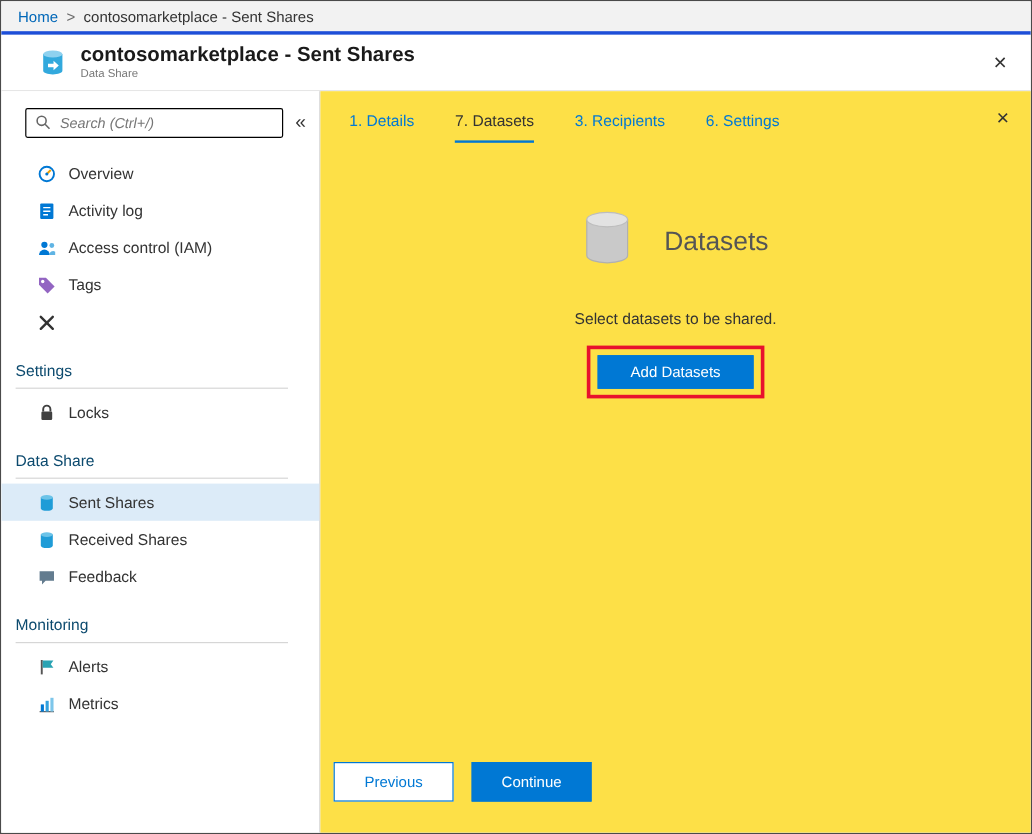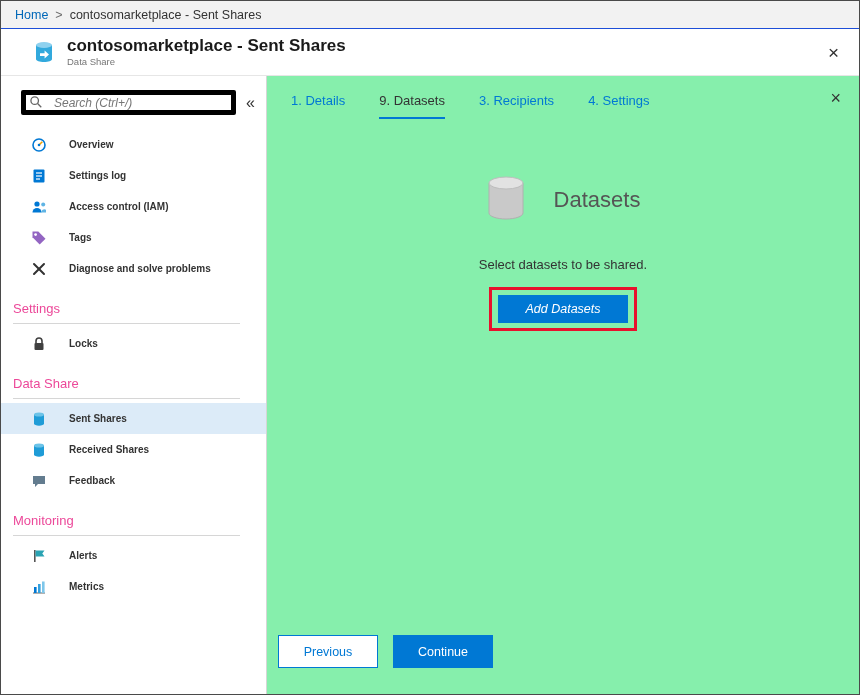--- a/index.html
+++ b/index.html
@@ -1,21 +1,21 @@
 <!DOCTYPE html>
 <html><head>
 <meta charset="utf-8">
 <style>
   * { box-sizing: border-box; margin: 0; padding: 0; }
   html,body { background:#fff; }
   body { font-family: "Liberation Sans", sans-serif; width:860px; height:695px; }
   .window { width:860px; height:695px; border:1px solid #4a4a4a; background:#fff; display:flex; flex-direction:column; overflow:hidden; }
 
   
-  .breadcrumb-bar { height:28px; flex:0 0 28px; background:#f2f2f2; border-bottom:1px solid #1d4ed8;
+  .breadcrumb-bar { height:28px; flex:0 0 28px; background:#f2f2f2; border-bottom:3px solid #1d4ed8;
     display:flex; align-items:center; gap:7px; padding:0 14px; font-size:12.5px; }
   .bc-home { color:#0067b8; cursor:pointer; }
   .bc-sep { color:#6b6b6b; }
   .bc-current { color:#333; }
 
   
   .header { height:47px; flex:0 0 47px; display:flex; align-items:center; padding:0 16px 0 30px;
     border-bottom:1px solid #e6e6e6; background:#fff; }
   .header-icon { display:flex; margin-right:10px; }
   .header-text { display:flex; flex-direction:column; line-height:1.15; }
@@ -23,49 +23,49 @@
   .header-subtitle { font-size:9.5px; color:#767676; margin-top:1px; }
   .header-close { margin-left:auto; font-size:19px; color:#333; cursor:pointer; padding:0 4px; line-height:1; }
 
   
   .body-row { flex:1; display:flex; min-height:0; }
 
   
   .sidebar { width:266px; flex:0 0 266px; border-right:1px solid #d6d6d6; padding-top:14px; overflow:hidden; background:#fff; }
   .search-row { display:flex; align-items:center; padding:0 8px 0 20px; gap:7px; }
   .search-wrap { position:relative; flex:1; }
-  .search-input { width:100%; height:25px; border:5px solid #000000; border-radius:2px; font-size:12px;
+  .search-input { width:100%; height:25px; border:1px solid #000000; border-radius:2px; font-size:12px;
     padding:0 8px 0 28px; color:#333; font-family:"Liberation Sans",sans-serif; outline:none; background:#fff; }
   .search-input::placeholder { font-style:italic; color:#767676; }
   .search-glyph { position:absolute; left:8px; top:5px; }
   .collapse { font-size:16px; color:#333; cursor:pointer; padding:0 3px; }
 
   .nav { margin-top:14px; }
-  .nav-item { display:flex; align-items:center; gap:22px; height:31px; padding:0 12px 0 30px;
-    font-size:10px; color:#333; cursor:pointer;font-weight:bold; }
+  .nav-item { display:flex; align-items:center; gap:10px; height:31px; padding:0 12px 0 30px;
+    font-size:13px; color:#333; cursor:pointer; }
   .nav-item.selected { background:#dcebf8; }
   .nav-icon { width:16px; height:16px; display:flex; align-items:center; justify-content:center; flex:0 0 16px; }
-  .nav-group-title { font-size:13px; color:#ec4899; padding:17px 0 7px 12px; margin:0 26px 4px 12px;
+  .nav-group-title { font-size:13px; color:#0c4a6e; padding:17px 0 7px 12px; margin:0 26px 4px 12px;
     border-bottom:1px solid #d6d6d6; padding-left:0; }
 
   
-  .main { flex:1; display:flex; flex-direction:column; position:relative; background:#86efac; min-width:0; }
+  .main { flex:1; display:flex; flex-direction:column; position:relative; background:#fde047; min-width:0; }
   .tabs-row { display:flex; align-items:flex-end; gap:34px; padding:17px 48px 0 24px; }
   .tab { font-size:13px; color:#0078d4; padding-bottom:9px; cursor:pointer; border-bottom:2px solid transparent; white-space:nowrap; }
   .tab.active { color:#333; border-bottom-color:#0078d4; }
   .tabs-close { position:absolute; top:13px; right:14px; font-size:18px; color:#333; cursor:pointer; line-height:1; padding:0 4px; }
 
   .content { flex:1; display:flex; flex-direction:column; align-items:center; padding-top:56px; }
   .datasets-header { display:flex; align-items:center; gap:28px; }
   .datasets-title { font-size:22px; color:#555; }
   .datasets-desc { margin-top:32px; font-size:13px; color:#333; }
   .red-callout { margin-top:15px; border:3px solid #e8112d; padding:5px 6px; }
   .btn { font-family:"Liberation Sans",sans-serif; font-size:12.5px; cursor:pointer; }
   .btn-primary { background:#0078d4; color:#fff; border:1px solid #0078d4; }
-  .add-btn { padding:6px 26px;font-style:italic; }
+  .add-btn { padding:6px 26px; }
   .footer { margin-top:auto; display:flex; gap:15px; padding:0 0 26px 11px; }
   .footer .btn { width:100px; height:33px; display:flex; align-items:center; justify-content:center; }
   .btn-outline { background:#fff; color:#0078d4; border:1px solid #0078d4; }
 </style>
 </head>
 <body>
 
 <div class="window">
 
   <div class="breadcrumb-bar">
@@ -120,21 +120,21 @@
 
         <div class="nav-item">
           <span class="nav-icon">
             <svg width="16" height="16" viewBox="0 0 16 16">
               <rect x="2.5" y="1.5" width="11" height="13" rx="1" fill="#0078d4"></rect>
               <line x1="5" y1="5" x2="11" y2="5" stroke="#fff" stroke-width="1.2"></line>
               <line x1="5" y1="8" x2="11" y2="8" stroke="#fff" stroke-width="1.2"></line>
               <line x1="5" y1="11" x2="9" y2="11" stroke="#fff" stroke-width="1.2"></line>
             </svg>
           </span>
-          <span class="nav-label">Settings log</span>
+          <span class="nav-label">Activity log</span>
         </div>
 
         <div class="nav-item">
           <span class="nav-icon">
             <svg width="16" height="16" viewBox="0 0 16 16">
               <circle cx="6" cy="5" r="2.6" fill="#0078d4"></circle>
               <path d="M1.5 13.5 a4.5 4.5 0 0 1 9 0 z" fill="#0078d4"></path>
               <circle cx="12.2" cy="5.6" r="2" fill="#5fb4e4"></circle>
               <path d="M10 13.5 a3.3 3.3 0 0 1 5 -2.8 l0 2.8 z" fill="#5fb4e4"></path>
             </svg>
@@ -152,21 +152,20 @@
           <span class="nav-label">Tags</span>
         </div>
 
         <div class="nav-item">
           <span class="nav-icon">
             <svg width="16" height="16" viewBox="0 0 16 16">
               <line x1="3" y1="3" x2="13" y2="13" stroke="#333" stroke-width="2" stroke-linecap="round"></line>
               <line x1="13" y1="3" x2="3" y2="13" stroke="#333" stroke-width="2" stroke-linecap="round"></line>
             </svg>
           </span>
-          <span class="nav-label">Diagnose and solve problems</span>
         </div>
 
         <div class="nav-group-title">Settings</div>
 
 
         <div class="nav-item">
           <span class="nav-icon">
             <svg width="16" height="16" viewBox="0 0 16 16">
               <path d="M5 7 V5 a3 3 0 0 1 6 0 v2" fill="none" stroke="#404040" stroke-width="1.6"></path>
               <rect x="3.5" y="7" width="9" height="7" rx="1" fill="#404040"></rect>
@@ -230,23 +229,23 @@
           <span class="nav-label">Metrics</span>
         </div>
 
       </div>
     </div>
 
     <div class="main">
 
       <div class="tabs-row">
         <div class="tab">1. Details</div>
-        <div class="tab active">9. Datasets</div>
+        <div class="tab active">7. Datasets</div>
         <div class="tab">3. Recipients</div>
-        <div class="tab">4. Settings</div>
+        <div class="tab">6. Settings</div>
       </div>
       <span class="tabs-close">×</span>
 
       <div class="content">
         <div class="datasets-header">
           <span>
             <svg width="40" height="46" viewBox="0 0 40 46">
               <path d="M3 8 v30 c0 3.3 7.6 6 17 6 s17 -2.7 17 -6 v-30" fill="#c9c9c9" stroke="#b0b0b0" stroke-width="1"></path>
               <ellipse cx="20" cy="8" rx="17" ry="6" fill="#e2e2e2" stroke="#bdbdbd" stroke-width="1"></ellipse>
             </svg>

